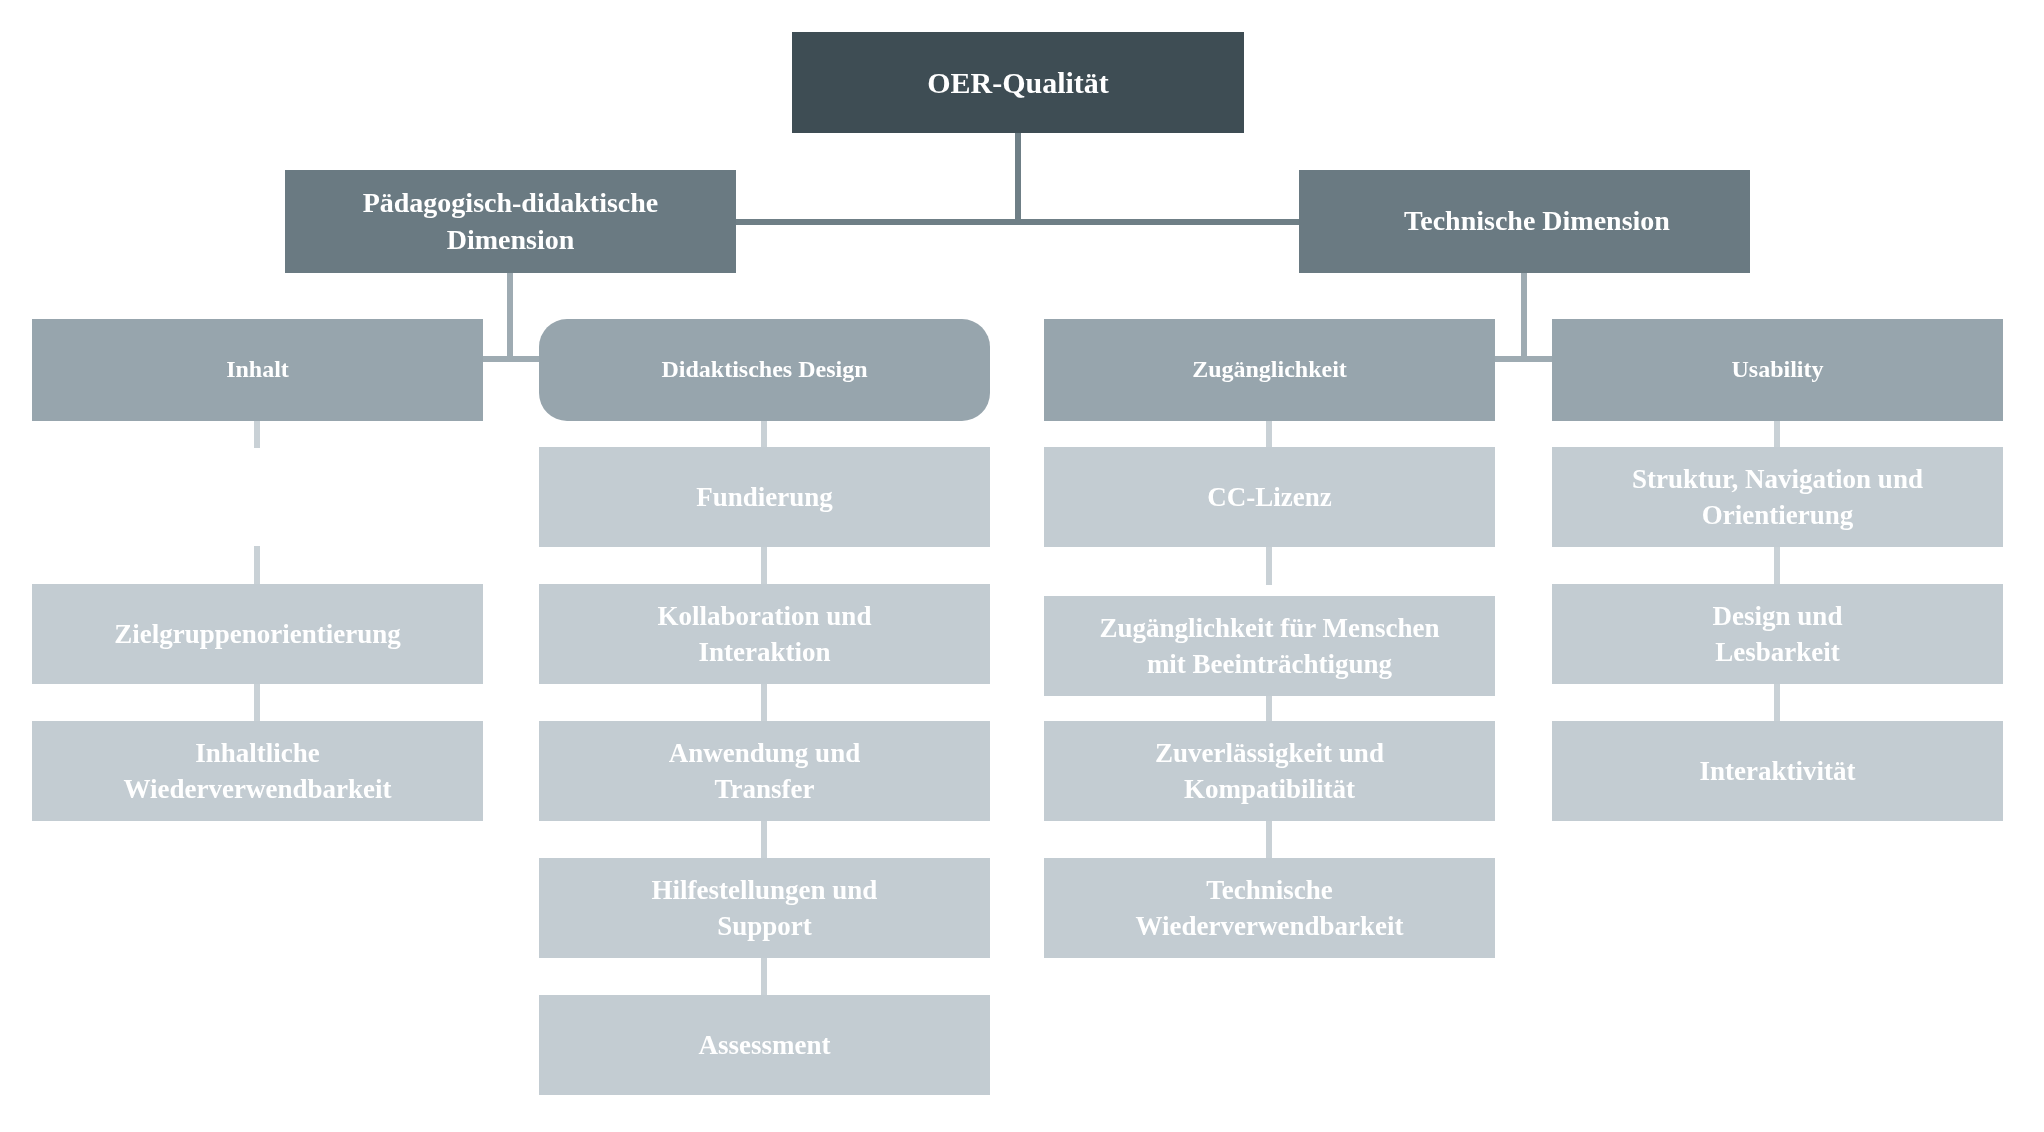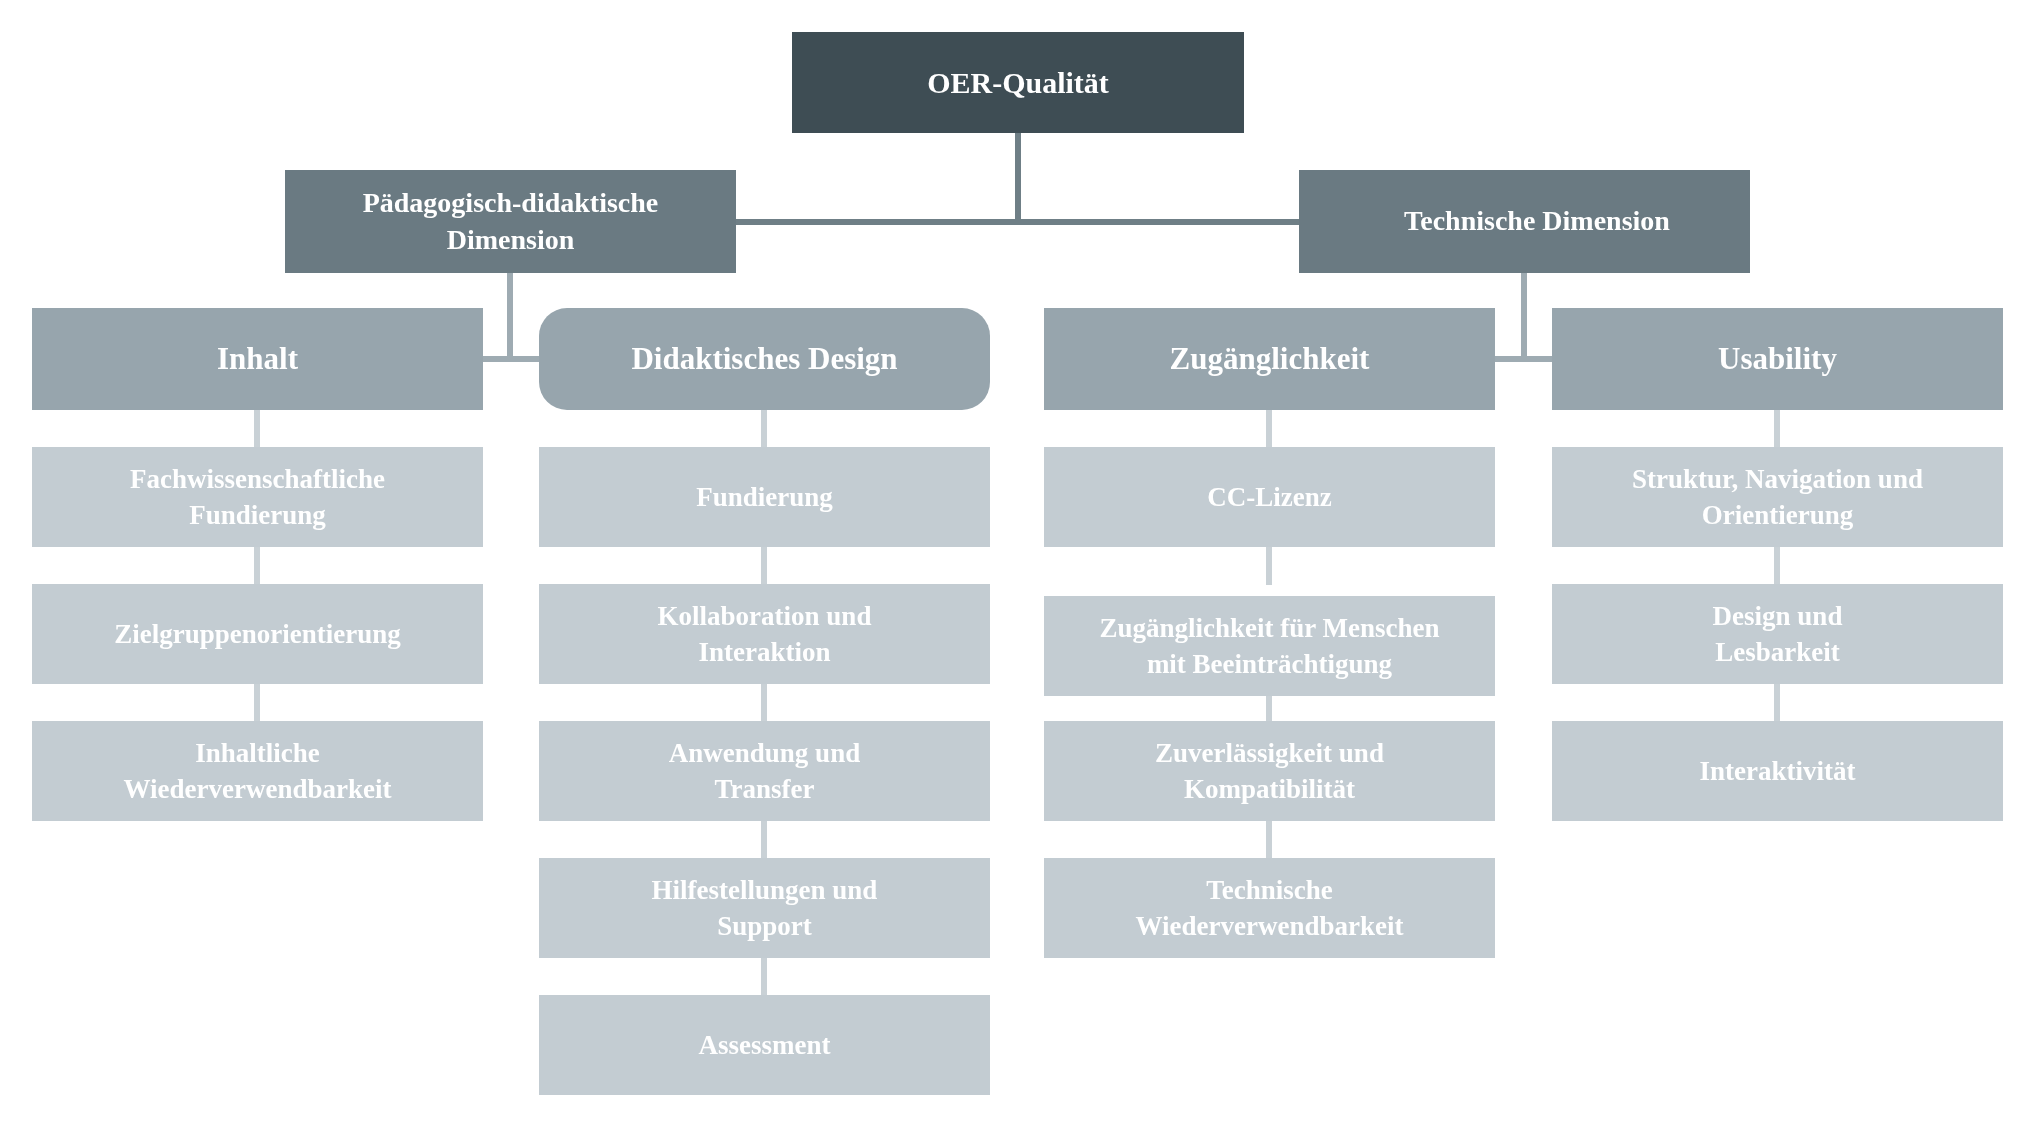--- a/index.html
+++ b/index.html
@@ -19,21 +19,21 @@
     text-align: center;
     white-space: pre-line;
     font-weight: 700;
     color: var(--text, #ffffff);
     padding: 0 8px;
     box-sizing: border-box;
     line-height: 1.32;
   }
   .lvl-root  { background: var(--root-box);      font-size: 30px; }
   .lvl-dim   { background: var(--dimension-box); font-size: 28px; }
-  .lvl-head  { background: var(--header-box);    font-size: 31px; }
+  .lvl-head  { background: var(--header-box);    font-size: 24px; margin-top: 11px; }
   .lvl-child { background: var(--child-box);     font-size: 27px; line-height: 1.35; }
   .line { position: absolute; }
   .line-dark  { background: var(--connector-dark); }
   .line-mid   { background: var(--connector-mid); }
   .line-light { background: var(--connector-light); }
 </style>
 </head>
 <body>
 
 <div class="canvas">
@@ -69,22 +69,20 @@
 
   <div class="box lvl-dim" style="left:285px; top:170px; width:451px; height:103px;">Pädagogisch-didaktische
 Dimension</div>
   <div class="box lvl-dim" style="left:1299px; top:170px; width:451px; height:103px;padding-left:33px;">Technische Dimension</div>
 
   <div class="box lvl-head" style="left:32px; top:308px; width:451px; height:102px;">Inhalt</div>
   <div class="box lvl-head" style="left:539px; top:308px; width:451px; height:102px;border-radius:28px;">Didaktisches Design</div>
   <div class="box lvl-head" style="left:1044px; top:308px; width:451px; height:102px;">Zugänglichkeit</div>
   <div class="box lvl-head" style="left:1552px; top:308px; width:451px; height:102px;">Usability</div>
 
-  <div class="box lvl-child" style="left:32px; top:447px; width:451px; height:100px;">Fachwissenschaftliche
-Fundierung</div>
   <div class="box lvl-child" style="left:32px; top:584px; width:451px; height:100px;">Zielgruppenorientierung</div>
   <div class="box lvl-child" style="left:32px; top:721px; width:451px; height:100px;">Inhaltliche
 Wiederverwendbarkeit</div>
 
   <div class="box lvl-child" style="left:539px; top:447px; width:451px; height:100px;">Fundierung</div>
   <div class="box lvl-child" style="left:539px; top:584px; width:451px; height:100px;">Kollaboration und
 Interaktion</div>
   <div class="box lvl-child" style="left:539px; top:721px; width:451px; height:100px;">Anwendung und
 Transfer</div>
   <div class="box lvl-child" style="left:539px; top:858px; width:451px; height:100px;">Hilfestellungen und

